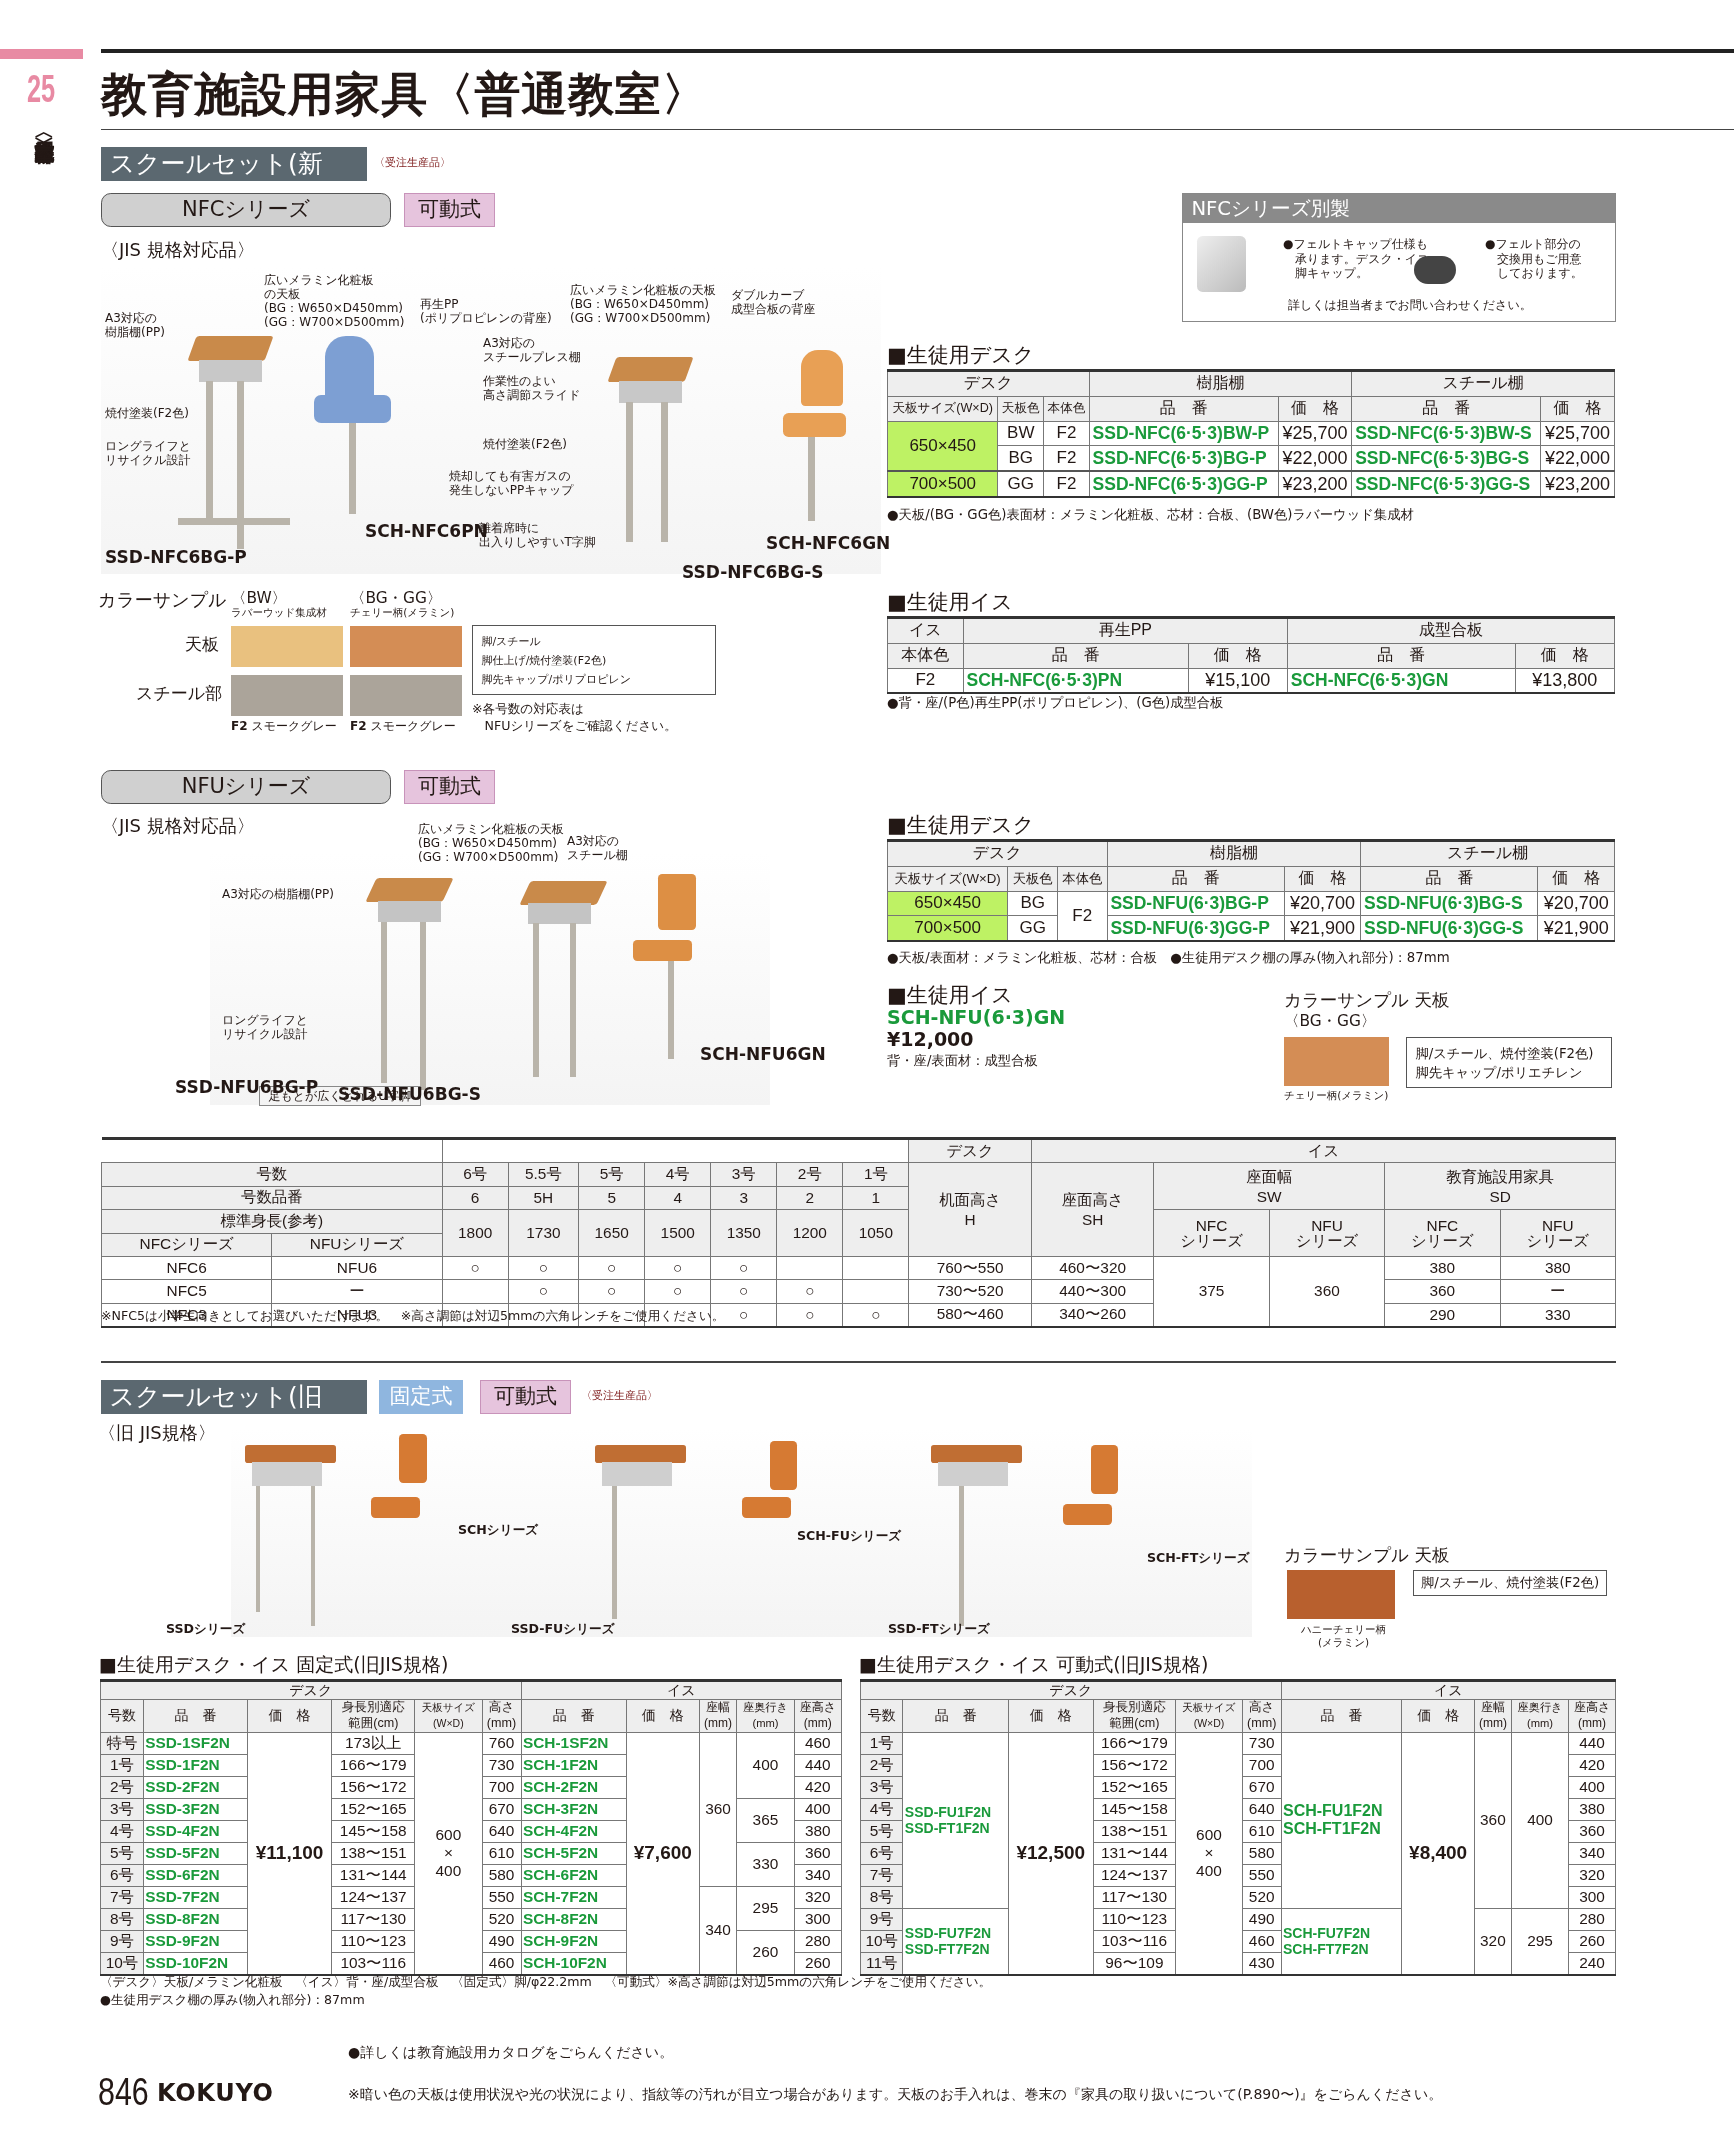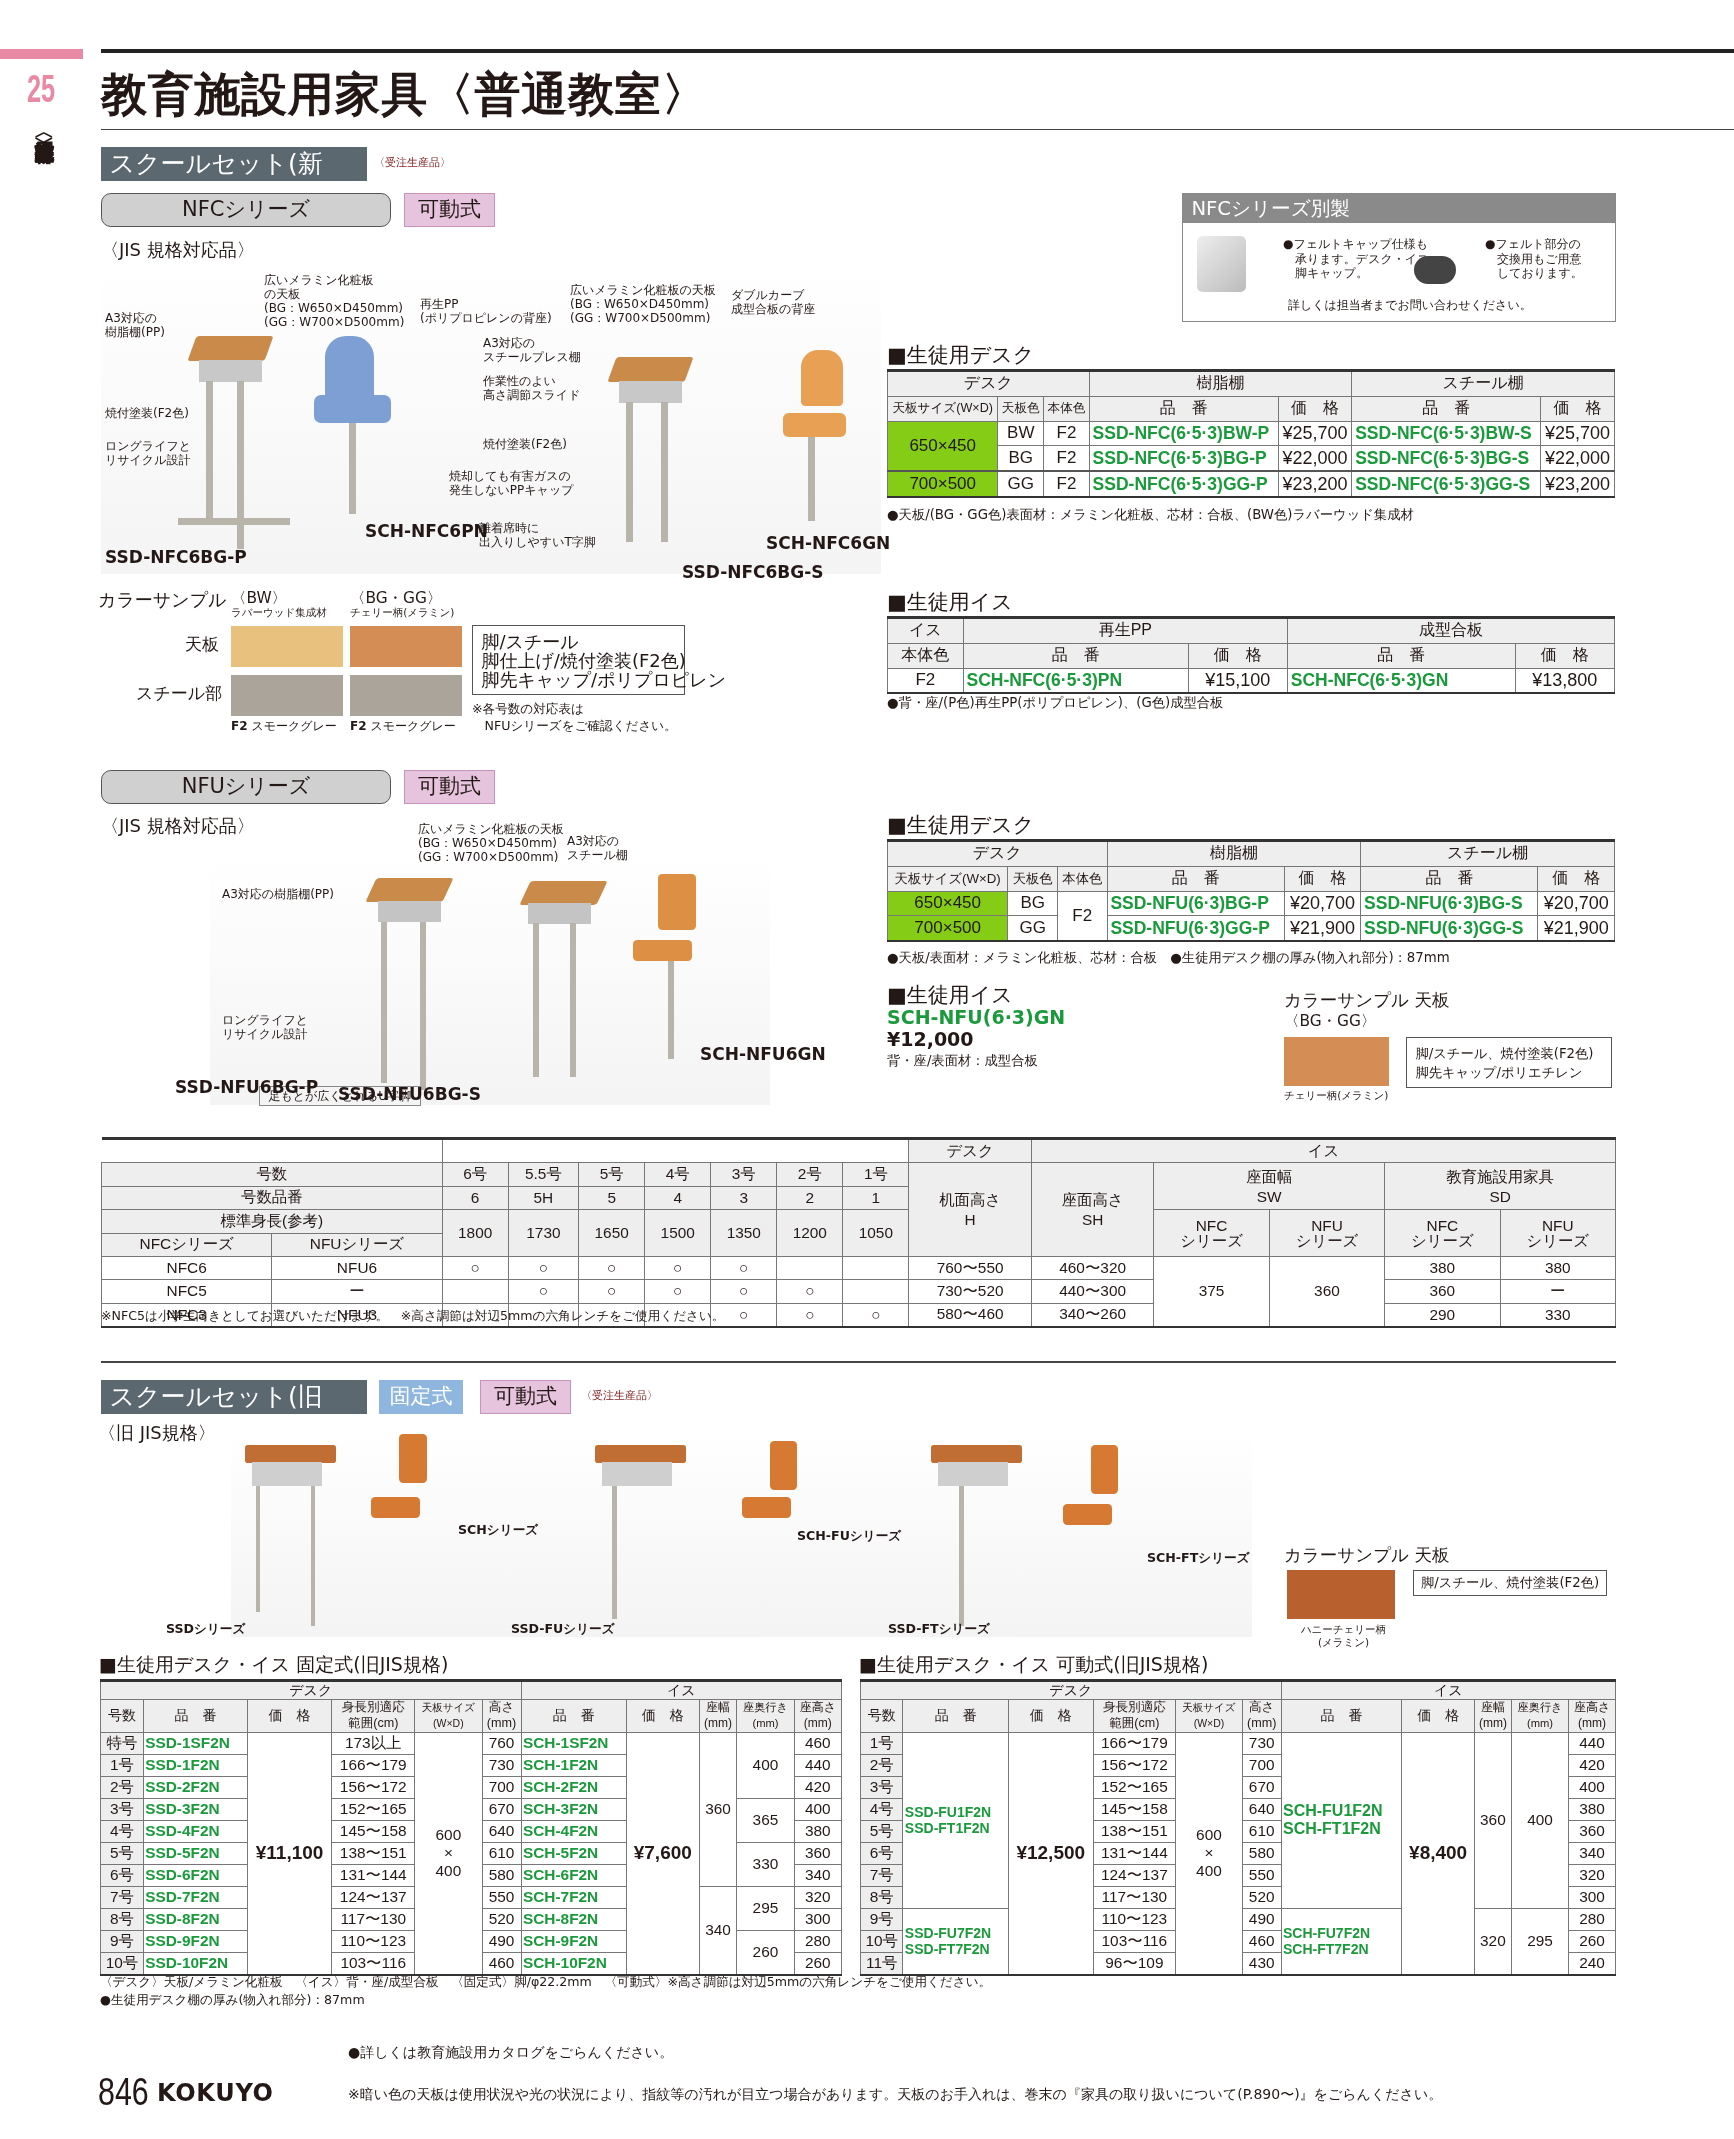--- a/index.html
+++ b/index.html
@@ -20,21 +20,21 @@
 .h2sq{font-size:21px}
 .small{font-size:12px;line-height:14.7px}
 .tiny{font-size:10.5px;line-height:13.3px}
 .note{font-size:13.3px}
 table{border-collapse:collapse;font-family:"Liberation Sans","DejaVu Sans",sans-serif}
 .dt{border-top:3.5px solid #333;border-bottom:2.8px solid #333}
 .dt th{background:#eeeeee;font-weight:normal;font-size:16px;border:0.7px solid #777;padding:1.4px 2.8px}
 .dt td{font-size:17px;border:0.7px solid #777;padding:1.4px 2.8px;text-align:center}
 .dt td.code{color:#1a9a3b;font-weight:bold;font-size:17.5px;text-align:left}
 .dt td.price{font-weight:normal;font-size:18px}
-.dt td.gray{background:#84cc16}
+.dt td.gray{background:#bef264}
 .photo{background:linear-gradient(#fff,#f4f4f4)}
 .desk{position:absolute;background:#c98a4a;border-radius:2.8px}
 .leg{position:absolute;background:#b9b4aa}
 .lbl{font-size:12px;line-height:14px;position:absolute}
 .plbl{font-weight:bold;font-size:17px;position:absolute}
 .swatch{position:absolute}
 .boxnote{border:1.4px solid #555;padding:5.6px 8.4px;font-size:14.7px;line-height:21px;position:absolute;background:#fff}
 .hr2{height:2.8px;background:#444;position:absolute}
 .ctable th,.ctable td{border:0.7px solid #777;font-size:15.4px;text-align:center;padding:0.7px 1.4px;font-weight:normal}
 .ctable th{background:#eee}
@@ -116,21 +116,21 @@
 <div class="abs" style="left:350px;top:588px;font-size:15.4px">〈BG・GG〉</div>
 <div class="abs tiny" style="left:350px;top:606px">チェリー柄(メラミン)</div>
 <div class="abs" style="left:185px;top:633px;font-size:17px">天板</div>
 <div class="abs" style="left:136px;top:682px;font-size:17px">スチール部</div>
 <div class="swatch" style="left:231px;top:626px;width:112px;height:41px;background:#e9c17f"></div>
 <div class="swatch" style="left:350px;top:626px;width:112px;height:41px;background:#d48d55"></div>
 <div class="swatch" style="left:231px;top:675px;width:112px;height:41px;background:#aba49a"></div>
 <div class="swatch" style="left:350px;top:675px;width:112px;height:41px;background:#aba49a"></div>
 <div class="abs" style="left:231px;top:718px;font-size:12px"><b>F2</b> <span>スモークグレー</span></div>
 <div class="abs" style="left:350px;top:718px;font-size:12px"><b>F2</b> <span>スモークグレー</span></div>
-<div class="boxnote" style="left:472px;top:625px;width:213px;white-space:pre;font-size:18px;line-height:19px">脚/スチール
+<div class="boxnote" style="left:472px;top:625px;width:244px;white-space:pre;font-size:11px;line-height:19px">脚/スチール
 脚仕上げ/焼付塗装(F2色)
 脚先キャップ/ポリプロピレン</div>
 <div class="abs" style="left:472px;top:700px;font-size:12.6px;line-height:17px;white-space:pre">※各号数の対応表は
 　NFUシリーズをご確認ください。</div>
 
 <div class="abs" style="left:1182px;top:193px;width:434px;height:129px;border:1.4px solid #888">
   <div style="background:#8a8a8a;color:#fff;font-size:19.6px;padding:1.4px 8.4px;height:29px">NFCシリーズ別製</div>
   <div class="abs" style="left:14px;top:42px;width:49px;height:56px;background:linear-gradient(135deg,#eee,#bbb);border-radius:5.6px"></div>
   <div class="abs small" style="left:100px;top:43px;white-space:pre">●フェルトキャップ仕様も
 　承ります。デスク・イス

